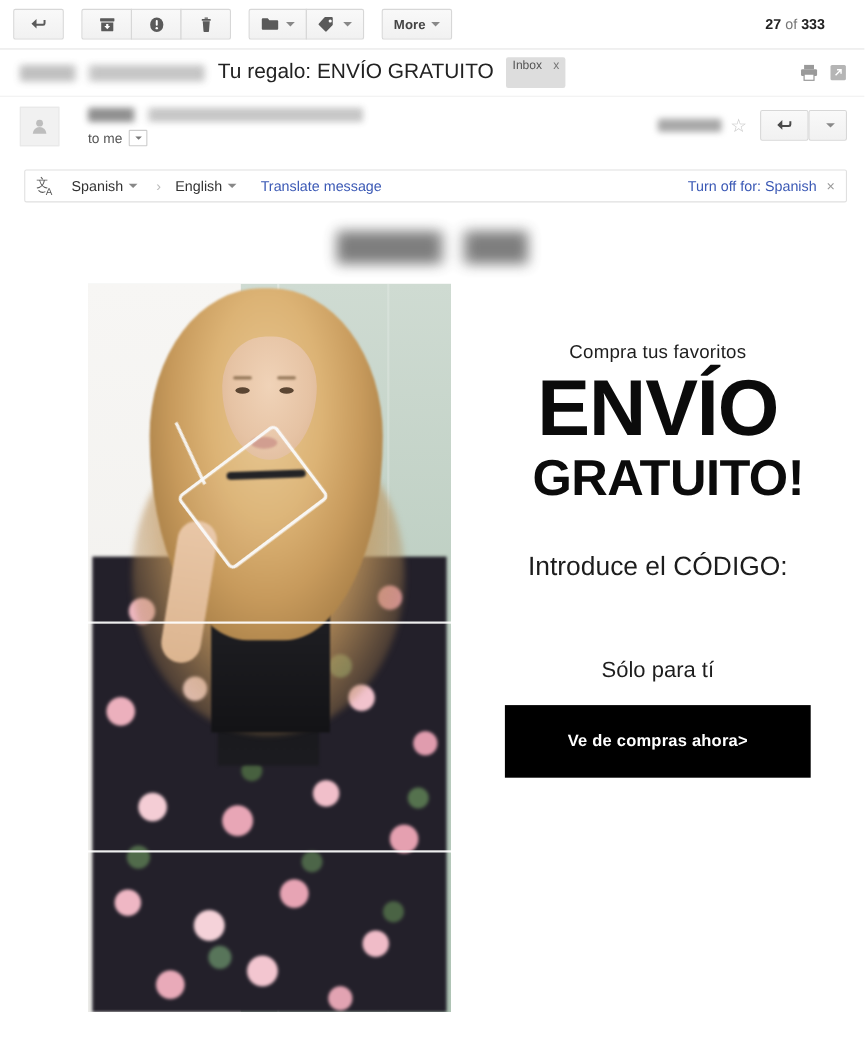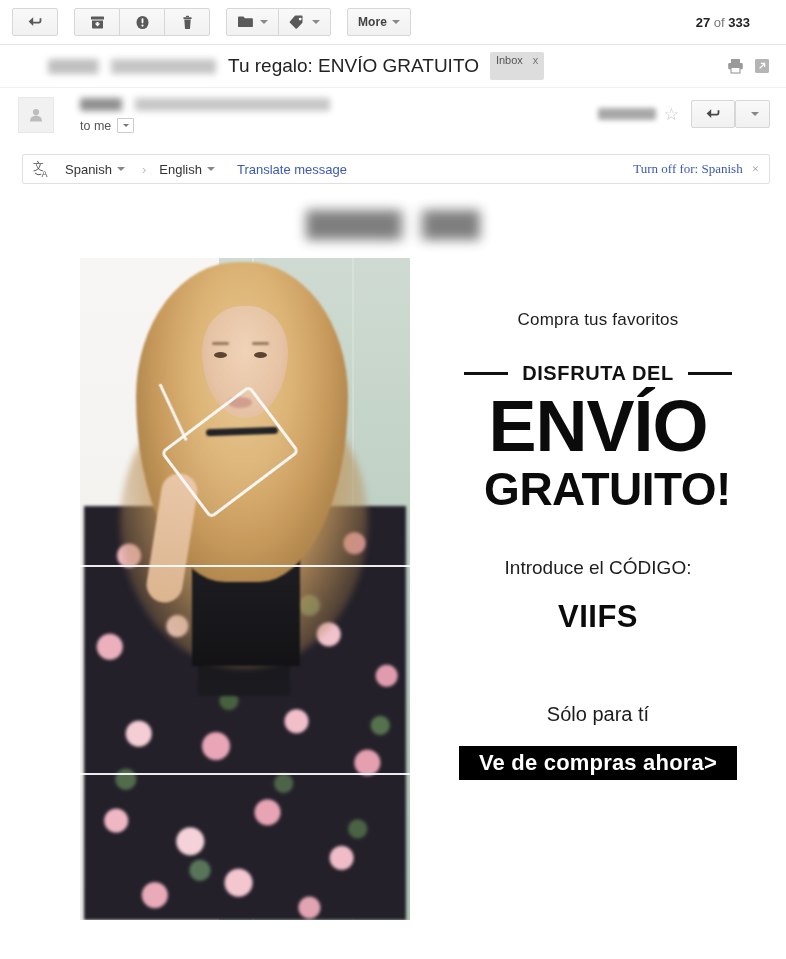--- a/index.html
+++ b/index.html
@@ -76,21 +76,20 @@
   .counter b { color: #222; font-weight: bold; }
 
   
   .subject-row {
     position: relative;
     height: 42px;
     display: flex;
     align-items: center;
     padding: 0 18px 0 18px;
     box-sizing: border-box;
-    margin-left: 30px;
   }
   .blur-sender-top {
     width: 168px;
     height: 15px;
     margin-right: 12px;
     border-radius: 2px;
     background: linear-gradient(90deg,
       rgba(120,120,120,.55) 0px, rgba(120,120,120,.55) 48px,
       rgba(255,255,255,0) 53px, rgba(255,255,255,0) 60px,
       rgba(120,120,120,.5) 66px, rgba(120,120,120,.5) 168px);
@@ -235,21 +234,20 @@
     margin-left: 18px;
     cursor: pointer;
     font-size: 13px;
   }
   .tr-right {
     position: absolute;
     right: 10px;
     display: flex;
     align-items: center;
     gap: 9px;
-    font-family: Liberation Serif, serif;
   }
   .tr-right .lnk { color: #3b59b5; font-size: 13px; cursor: pointer; }
   .tr-right .xx { color: #999; font-size: 13px; cursor: pointer; }
 
   
   .email-body {
     position: relative;
     padding-top: 26px;
   }
   .brand-logo {
@@ -481,21 +479,21 @@
   .p-gratuito {
     font-size: 46px;
     font-weight: bold;
     letter-spacing: -.5px;
     line-height: 1.05;
     color: #0b0b0b;
     padding-left: 19px;
   }
   .p-introduce {
     margin-top: 44px;
-    font-size: 19px;
+    font-size: 24px;
     font-weight: 300;
     color: #1d1d1d;
   }
   .p-code {
     margin-top: 20px;
     font-size: 31px;
     font-weight: bold;
     letter-spacing: .5px;
     color: #0b0b0b;
   }
@@ -507,24 +505,24 @@
   }
   .p-solo {
     margin-top: 68px;
     font-size: 20px;
     font-weight: 300;
     color: #1d1d1d;
   }
   .cta {
     margin: 20px auto 0 auto;
     width: 278px;
-    height: 34px;
+    height: 66px;
     background: #000;
     color: #fff;
-    font-size: 22px;
+    font-size: 15px;
     font-weight: bold;
     display: flex;
     align-items: center;
     justify-content: center;
     letter-spacing: .2px;
     cursor: pointer;
   }
   svg { display: block; }
 </style>
 </head>
@@ -716,29 +714,23 @@
       <div class="choker"></div>
       <div class="arm"></div>
       <div class="glasses"></div>
       <div class="grid-line" style="top:307px"></div>
       <div class="grid-line" style="top:515px"></div>
     </div>
 
     <div class="promo-text">
       <div class="p-compra">Compra tus favoritos</div>
 
-      <div class="p-disfruta-wrap">
-        <span class="p-rule"></span>
-        <span class="p-disfruta">DISFRUTA DEL</span>
-        <span class="p-rule"></span>
-      </div>
 
       <div class="p-envio">ENVÍO</div>
       <div class="p-gratuito">GRATUITO!</div>
 
       <div class="p-introduce">Introduce el CÓDIGO:</div>
-      <div class="p-code">VIIFS</div>
 
       <div class="p-solo">Sólo para tí</div>
       <div class="cta">Ve de compras ahora&gt;</div>
     </div>
   </div>
 </div>
 
 </body></html>

